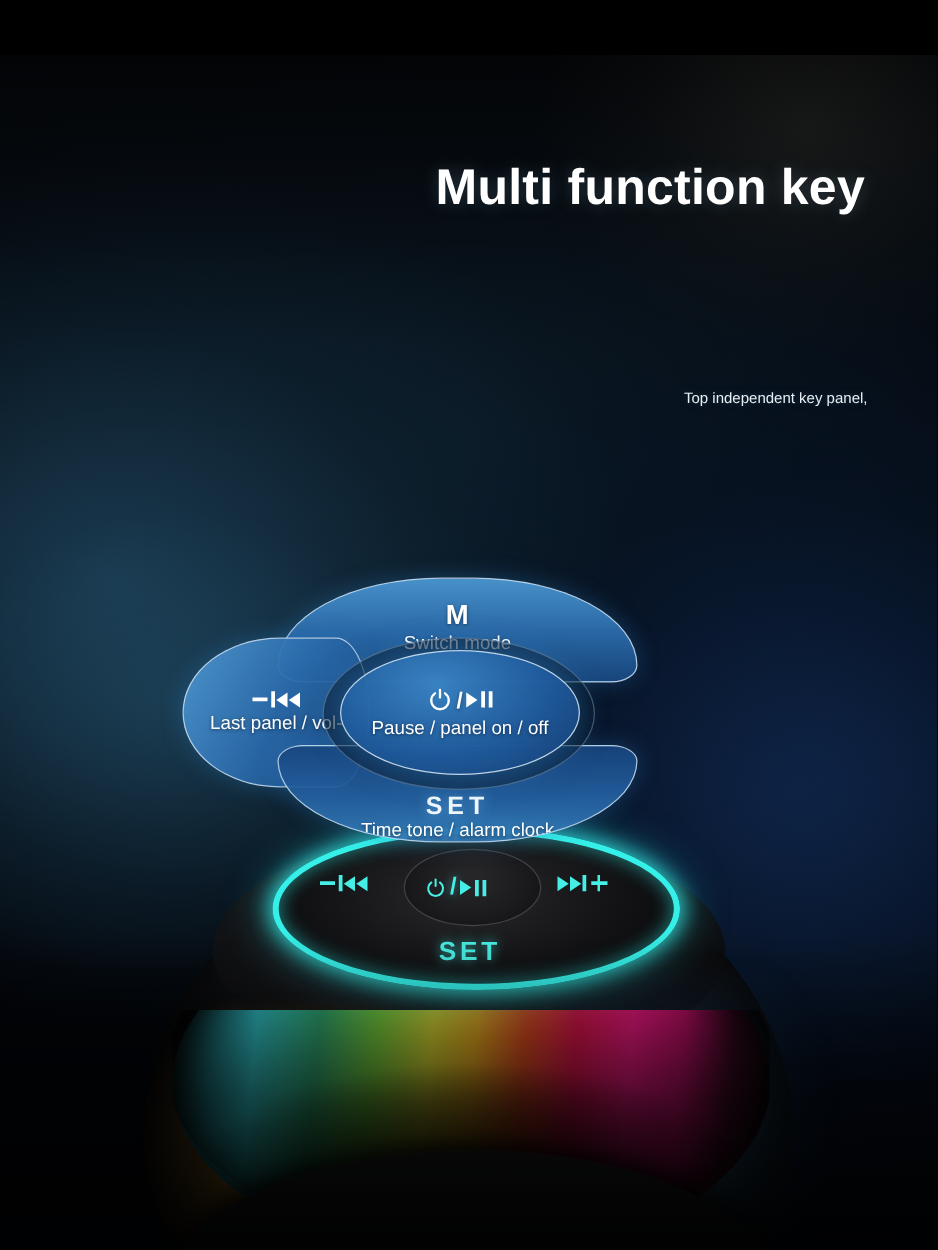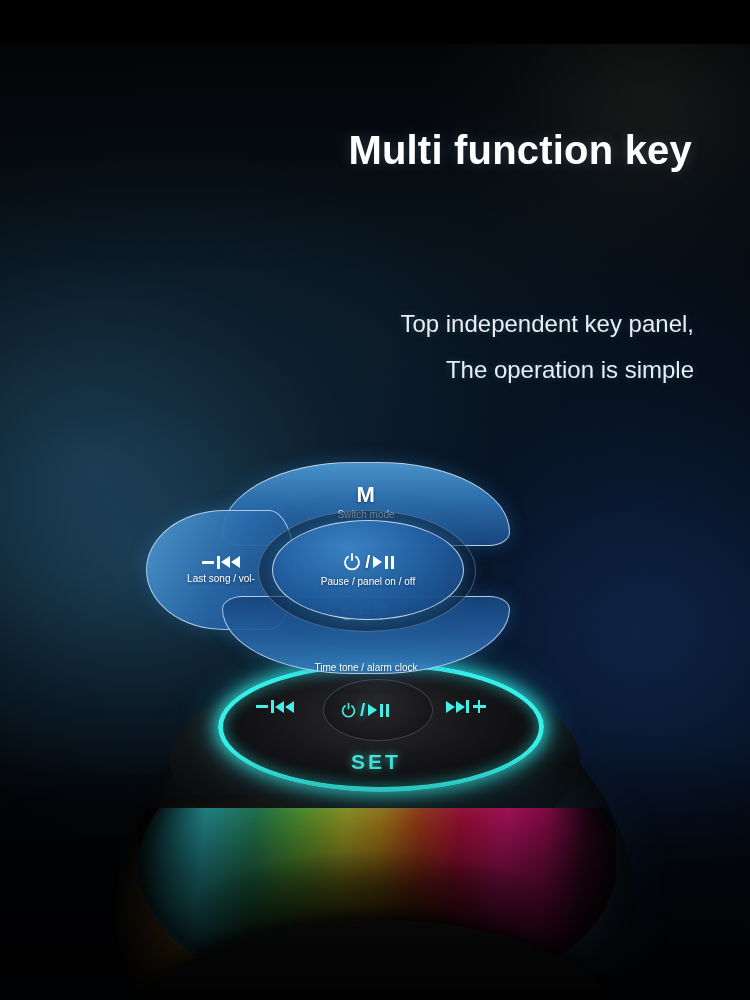--- a/index.html
+++ b/index.html
@@ -62,21 +62,21 @@
     white-space:nowrap;
   }
   .h-line.l2{margin-top:40px;}
 
   .sub-block{
     position:absolute;right:56px;top:268px;
     text-align:right;width:640px;
   }
   .sub-line{
     color:#e8eef3;
-    font-size:24px;
+    font-size:12px;
     font-weight:normal;
     line-height:1.0;
     white-space:nowrap;
     text-shadow:0 0 8px rgba(120,170,210,0.25);
   }
   .sub-line.s2{margin-top:22px;}
 
   
   .device{
     position:absolute;left:60px;top:612px;width:630px;height:430px;
@@ -219,21 +219,21 @@
   }
   .petal-right{
     right:0;top:48px;width:150px;height:120px;
     border-radius:18% 52% 52% 18% / 50% 50% 50% 50%;
     background:linear-gradient(240deg, rgba(72,146,204,0.96) 0%, rgba(40,102,166,0.94) 50%, rgba(22,66,122,0.92) 100%);
   }
   .petal-bottom{
     left:76px;bottom:0;width:288px;height:78px;
     border-radius:8% 8% 50% 50% / 18% 18% 92% 92%;
     background:linear-gradient(0deg, rgba(52,124,186,0.94) 0%, rgba(34,92,156,0.93) 55%, rgba(24,70,126,0.92) 100%);
-    justify-content:space-between;padding-top:6px;
+    justify-content:flex-end;padding-top:6px;
   }
   .petal-center{
     left:126px;top:58px;width:192px;height:100px;
     border-radius:50%;
     border:1px solid rgba(206,226,242,0.9);
     background:radial-gradient(ellipse at 40% 28%, rgba(58,132,196,0.98) 0%, rgba(32,92,158,0.96) 55%, rgba(20,60,114,0.95) 100%);
     box-shadow:0 0 24px rgba(50,140,210,0.5);
     z-index:3;
   }
   .petal-ring{
@@ -246,21 +246,21 @@
   .p-icon{
     font-size:18px;line-height:1;margin-bottom:5px;
     display:flex;align-items:center;justify-content:center;gap:1px;
     text-shadow:0 1px 3px rgba(0,0,0,0.45);
     white-space:nowrap;
   }
   .p-icon.big{font-size:22px;font-weight:bold;margin-bottom:4px;letter-spacing:0.5px;}
   .p-icon.set{font-size:20px;font-weight:bold;letter-spacing:4px;color:#eef6fc;
     text-shadow:0 0 10px rgba(120,200,255,0.6);margin-bottom:2px;}
   .p-label{
-    font-size:10px;line-height:1.05;white-space:nowrap;
+    font-size:15px;line-height:1.05;white-space:nowrap;
     text-shadow:0 1px 3px rgba(0,0,0,0.5);
   }
 
   
   .g-tri-l{
     width:0;height:0;border-top:6px solid transparent;border-bottom:6px solid transparent;
     border-right:9px solid currentColor;display:inline-block;
   }
   .g-tri-r{
     width:0;height:0;border-top:6px solid transparent;border-bottom:6px solid transparent;
@@ -286,21 +286,20 @@
   <div class="bg-rightglow"></div>
   <div class="bg-topdark"></div>
   <div class="bg-topright"></div>
 
   <div class="heading-block">
     <div class="h-line l1">Multi function key</div>
   </div>
 
   <div class="sub-block">
     <div class="sub-line s1">Top independent key panel,</div>
-    <div class="sub-line s2">The operation is simple</div>
   </div>
 
   <div class="device">
     <div class="device-body"></div>
     <div class="device-topcap"></div>
     <div class="device-sheen-left"></div>
     <div class="device-sheen-right"></div>
 
     <div class="mouth-wrap">
       <div class="mouth"></div>
@@ -352,21 +351,21 @@
       <div class="p-label">Switch mode</div>
     </div>
 
     <div class="petal petal-left">
       <div class="p-icon">
         <span class="g-dash"></span>
           <span class="g-bar"></span>
           <span class="g-tri-l"></span>
           <span class="g-tri-l"></span>
       </div>
-      <div class="p-label">Last song / vol-</div>
+      <div class="p-label">Last panel / vol-</div>
     </div>
 
 
     <div class="petal petal-bottom">
       <div class="p-icon set">SET</div>
       <div class="p-label">Time tone / alarm clock</div>
     </div>
 
     <div class="petal-ring"></div>
 

